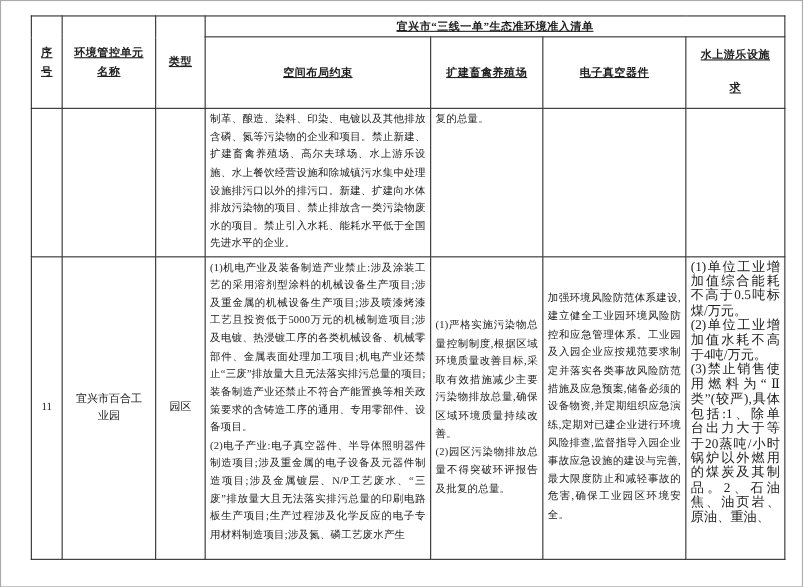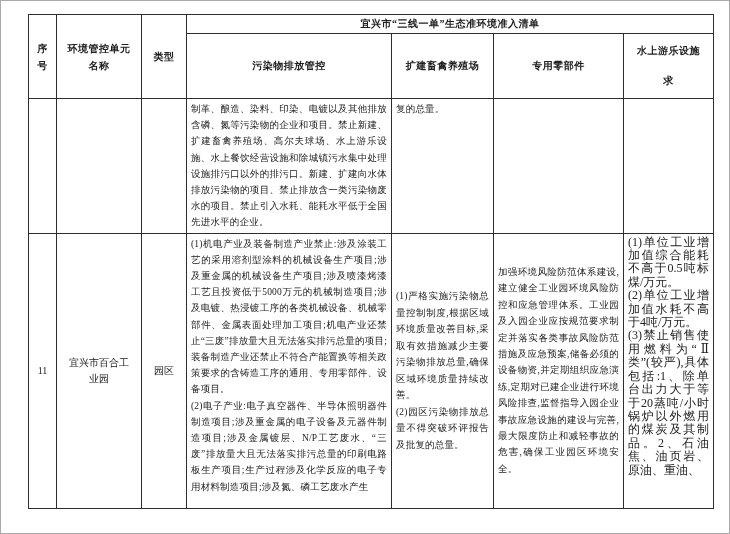--- a/index.html
+++ b/index.html
@@ -24,20 +24,21 @@
     padding:2px 4px;
     box-sizing:border-box;
     overflow:hidden;
   }
   .doc-table th {
     font-weight:bold;
     font-size:10px;
     text-align:center;
     vertical-align:middle;
     letter-spacing:0.5px;
+    text-decoration:underline;
   }
   tr.hrow1 { height:18px; }
   tr.hrow2 { height:63px; }
   tr.brow1 { height:130px; }
   tr.brow2 { height:275px; }
   .span-title { font-size:10px; letter-spacing:1px; }
   .preline { white-space:pre-line; }
   .th-tall { line-height:17px; }
   .th-resource { line-height:30px; }
   .text-cell {
@@ -84,23 +85,23 @@
     </colgroup>
     <tbody>
       <tr class="hrow1">
         <th rowspan="2" class="th-tall">序号</th>
         <th rowspan="2" class="th-tall preline">环境管控单元
 名称</th>
         <th rowspan="2" class="th-tall">类型</th>
         <th colspan="4" class="span-title">宜兴市“三线一单”生态准环境准入清单</th>
       </tr>
       <tr class="hrow2">
-        <th>污染物排放管控</th>
+        <th>空间布局约束</th>
         <th>扩建畜禽养殖场</th>
-        <th>专用零部件</th>
+        <th>电子真空器件</th>
         <th class="th-resource preline">水上游乐设施
 求</th>
       </tr>
       <tr class="brow1">
         <td class="center-cell"></td>
         <td class="center-cell"></td>
         <td class="center-cell"></td>
         <td class="text-cell preline v-top">制革、酿造、染料、印染、电镀以及其他排放含磷、氮等污染物的企业和项目。禁止新建、扩建畜禽养殖场、高尔夫球场、水上游乐设施、水上餐饮经营设施和除城镇污水集中处理设施排污口以外的排污口。新建、扩建向水体排放污染物的项目、禁止排放含一类污染物废水的项目。禁止引入水耗、能耗水平低于全国先进水平的企业。</td>
         <td class="text-cell preline v-top pollution-cell">复的总量。</td>
         <td class="text-cell v-top"></td>

